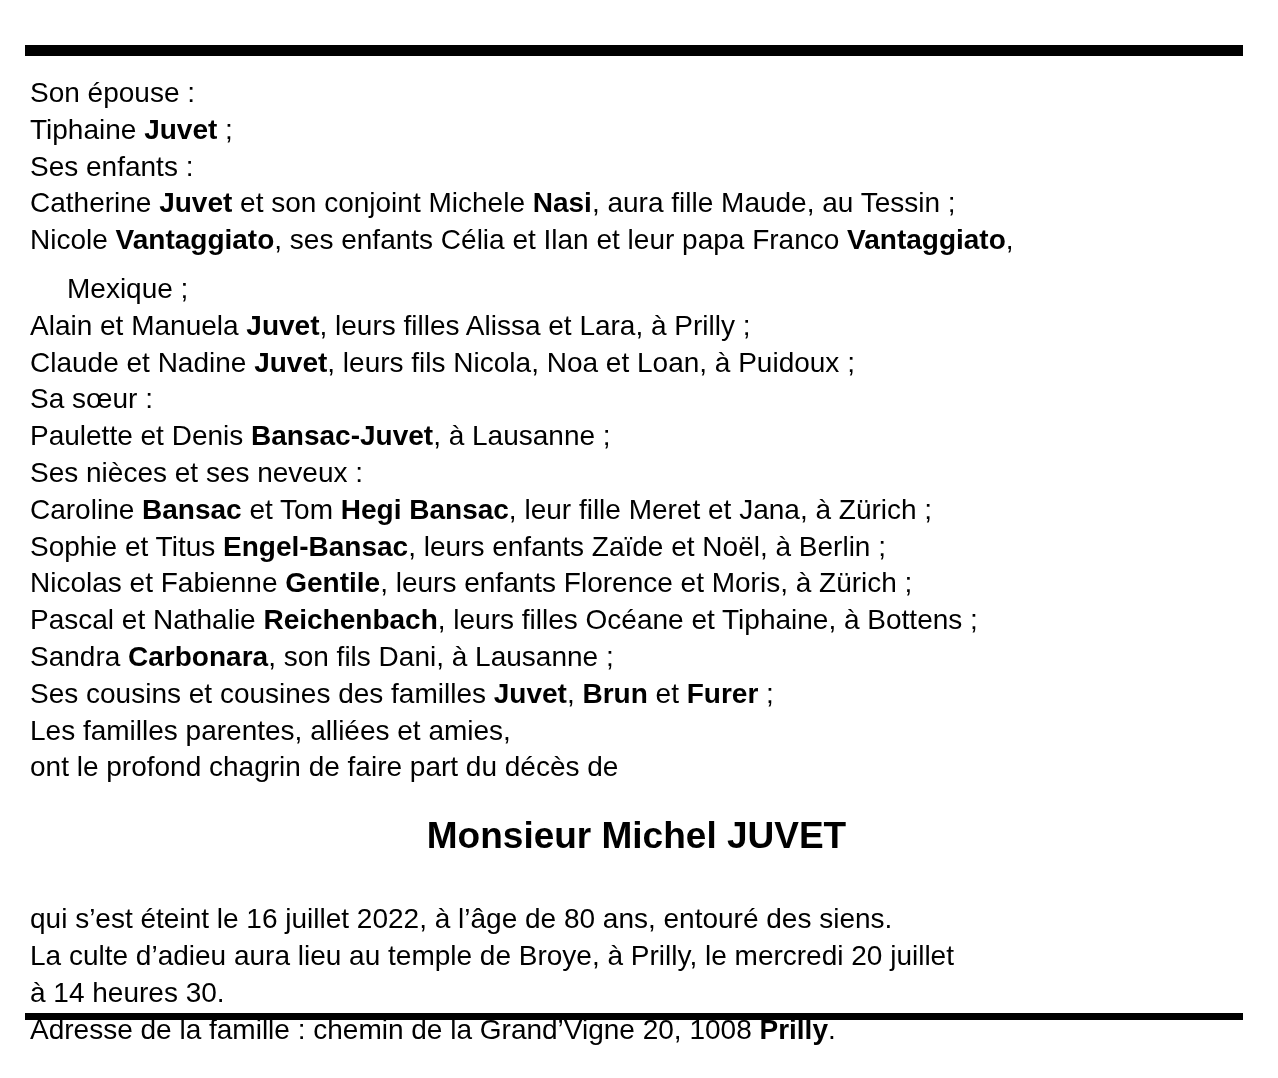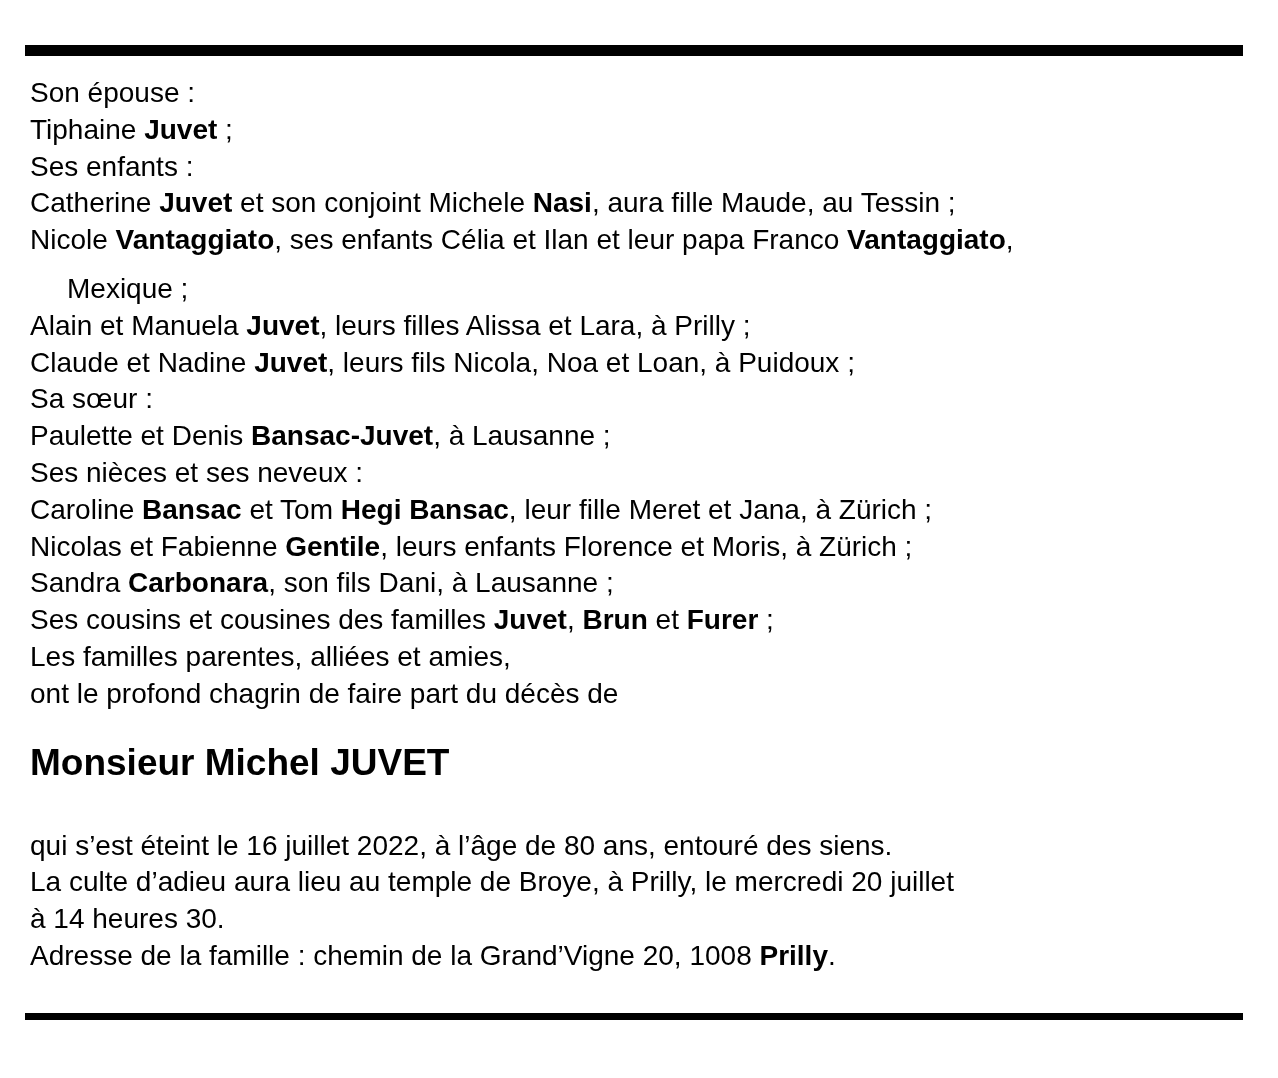--- a/index.html
+++ b/index.html
@@ -36,21 +36,21 @@
     line-height: 36.8px;
     white-space: nowrap;
   }
   .line.indent { padding-left: 37px; margin-top: 12px; }
   .run.bold { font-weight: bold; }
   .title {
     margin: 27px 0 0 0;
     font-size: 37px;
     font-weight: bold;
     line-height: 46px;
-    text-align: left;
+    text-align: center;
     white-space: nowrap;
   }
   .details { margin-top: 42px; }
 </style>
 </head>
 <body>
 
 <div class="sheet">
   <div class="rule rule-top"></div>
 
@@ -61,21 +61,23 @@
         <p class="line"><span class="run">Ses enfants :</span></p>
         <p class="line"><span class="run">Catherine </span><span class="run bold">Juvet</span><span class="run"> et son conjoint Michele </span><span class="run bold">Nasi</span><span class="run">, aura fille Maude, au Tessin ;</span></p>
         <p class="line"><span class="run">Nicole </span><span class="run bold">Vantaggiato</span><span class="run">, ses enfants Célia et Ilan et leur papa Franco </span><span class="run bold">Vantaggiato</span><span class="run">,</span></p>
         <p class="line indent"><span class="run">Mexique ;</span></p>
         <p class="line"><span class="run">Alain et Manuela </span><span class="run bold">Juvet</span><span class="run">, leurs filles Alissa et Lara, à Prilly ;</span></p>
         <p class="line"><span class="run">Claude et Nadine </span><span class="run bold">Juvet</span><span class="run">, leurs fils Nicola, Noa et Loan, à Puidoux ;</span></p>
         <p class="line"><span class="run">Sa sœur :</span></p>
         <p class="line"><span class="run">Paulette et Denis </span><span class="run bold">Bansac-Juvet</span><span class="run">, à Lausanne ;</span></p>
         <p class="line"><span class="run">Ses nièces et ses neveux :</span></p>
         <p class="line"><span class="run">Caroline </span><span class="run bold">Bansac</span><span class="run"> et Tom </span><span class="run bold">Hegi Bansac</span><span class="run">, leur fille Meret et Jana, à Zürich ;</span></p>
+        <p class="line"><span class="run">Sophie et Titus </span><span class="run bold">Engel-Bansac</span><span class="run">, leurs enfants Zaïde et Noël, à Berlin ;</span></p>
         <p class="line"><span class="run">Nicolas et Fabienne </span><span class="run bold">Gentile</span><span class="run">, leurs enfants Florence et Moris, à Zürich ;</span></p>
+        <p class="line"><span class="run">Pascal et Nathalie </span><span class="run bold">Reichenbach</span><span class="run">, leurs filles Océane et Tiphaine, à Bottens ;</span></p>
         <p class="line"><span class="run">Sandra </span><span class="run bold">Carbonara</span><span class="run">, son fils Dani, à Lausanne ;</span></p>
         <p class="line"><span class="run">Ses cousins et cousines des familles </span><span class="run bold">Juvet</span><span class="run">, </span><span class="run bold">Brun</span><span class="run"> et </span><span class="run bold">Furer</span><span class="run"> ;</span></p>
         <p class="line"><span class="run">Les familles parentes, alliées et amies,</span></p>
         <p class="line"><span class="run">ont le profond chagrin de faire part du décès de</span></p>
       </div>
 
     <h1 class="title">Monsieur Michel JUVET</h1>
 
     <div id="details" class="details">
         <p class="line"><span class="run">qui s’est éteint le 16 juillet 2022, à l’âge de 80 ans, entouré des siens.</span></p>

